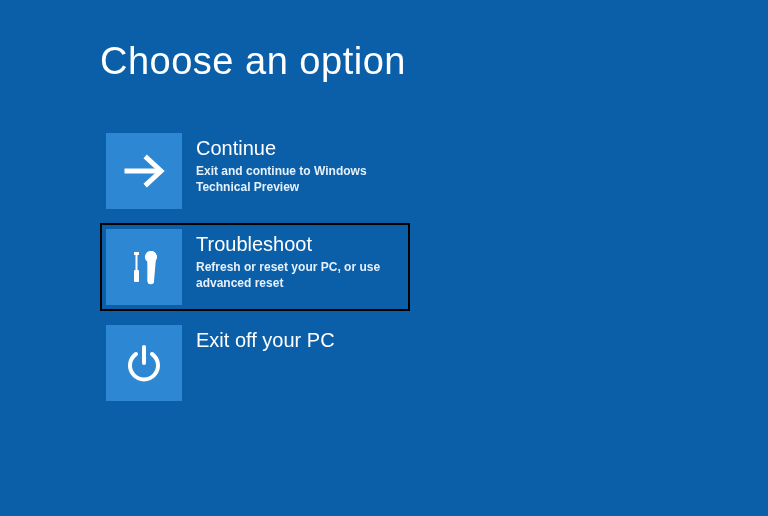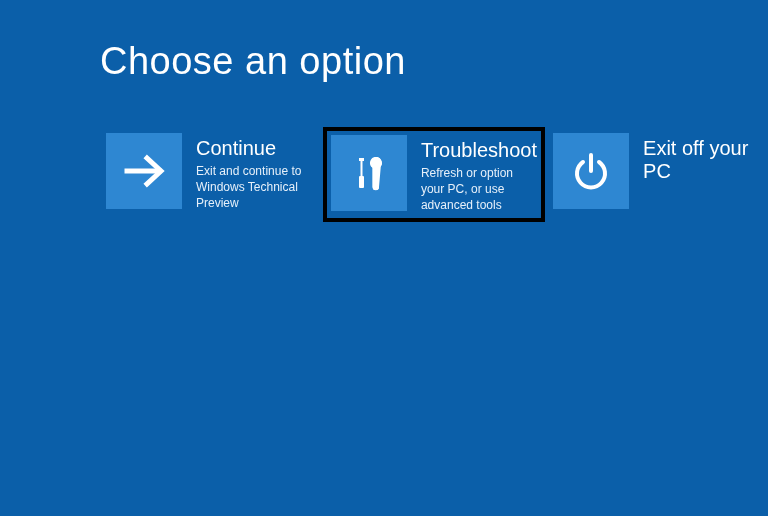--- a/index.html
+++ b/index.html
@@ -15,31 +15,32 @@
       padding: 40px 0 0 100px;
     }
     .title {
       font-size: 38px;
       font-weight: 300;
       letter-spacing: 0.5px;
       margin-bottom: 44px;
     }
     .options {
       display: flex;
-      gap: 2px;
+      flex-direction: column;
+      gap: 8px;
     }
     .option {
       display: flex;
       align-items: flex-start;
       width: 310px;
       padding: 6px;
       cursor: pointer;
     }
     .option.highlighted {
-      border: 4px solid #000000;
+      border: 2px solid #000000;
       padding: 4px;
     }
     .tile {
       width: 76px;
       height: 76px;
       background: #2e87d2;
       display: flex;
       align-items: center;
       justify-content: center;
       flex-shrink: 0;
@@ -47,21 +48,21 @@
     .option-text {
       padding: 4px 0 0 14px;
     }
     .option-title {
       font-size: 20px;
       font-weight: 400;
       margin-bottom: 3px;
     }
     .option-desc {
       font-size: 12px;
-      font-weight: 400;
+      font-weight: 700;
       line-height: 1.35;
       max-width: 200px;
       color: #e6f0fa;
     }
     svg { display: block; }
   </style>
 </head>
 <body>
 
 <div class="container">
@@ -127,21 +128,21 @@
                        A4 4 0 0 1 30 8 z
                        M30 8
                        A4 4 0 0 1 32.6 12.2
                        L30 14 z"></path>
             </g>
           </svg>
         </span>
       </div>
       <div class="option-text">
         <div class="option-title">Troubleshoot</div>
-        <div class="option-desc">Refresh or option your PC, or use advanced tools</div>
+        <div class="option-desc">Refresh or reset your PC, or use advanced reset</div>
       </div>
     </div>
 
     <div class="option">
       <div class="tile">
         <span>
           <svg width="44" height="44" viewBox="0 0 44 44">
             <g stroke="#ffffff" stroke-width="4" fill="none" stroke-linecap="round">
               <path d="M 14 13 A 14 14 0 1 0 30 13"></path>
               <line x1="22" y1="6" x2="22" y2="22"></line>

